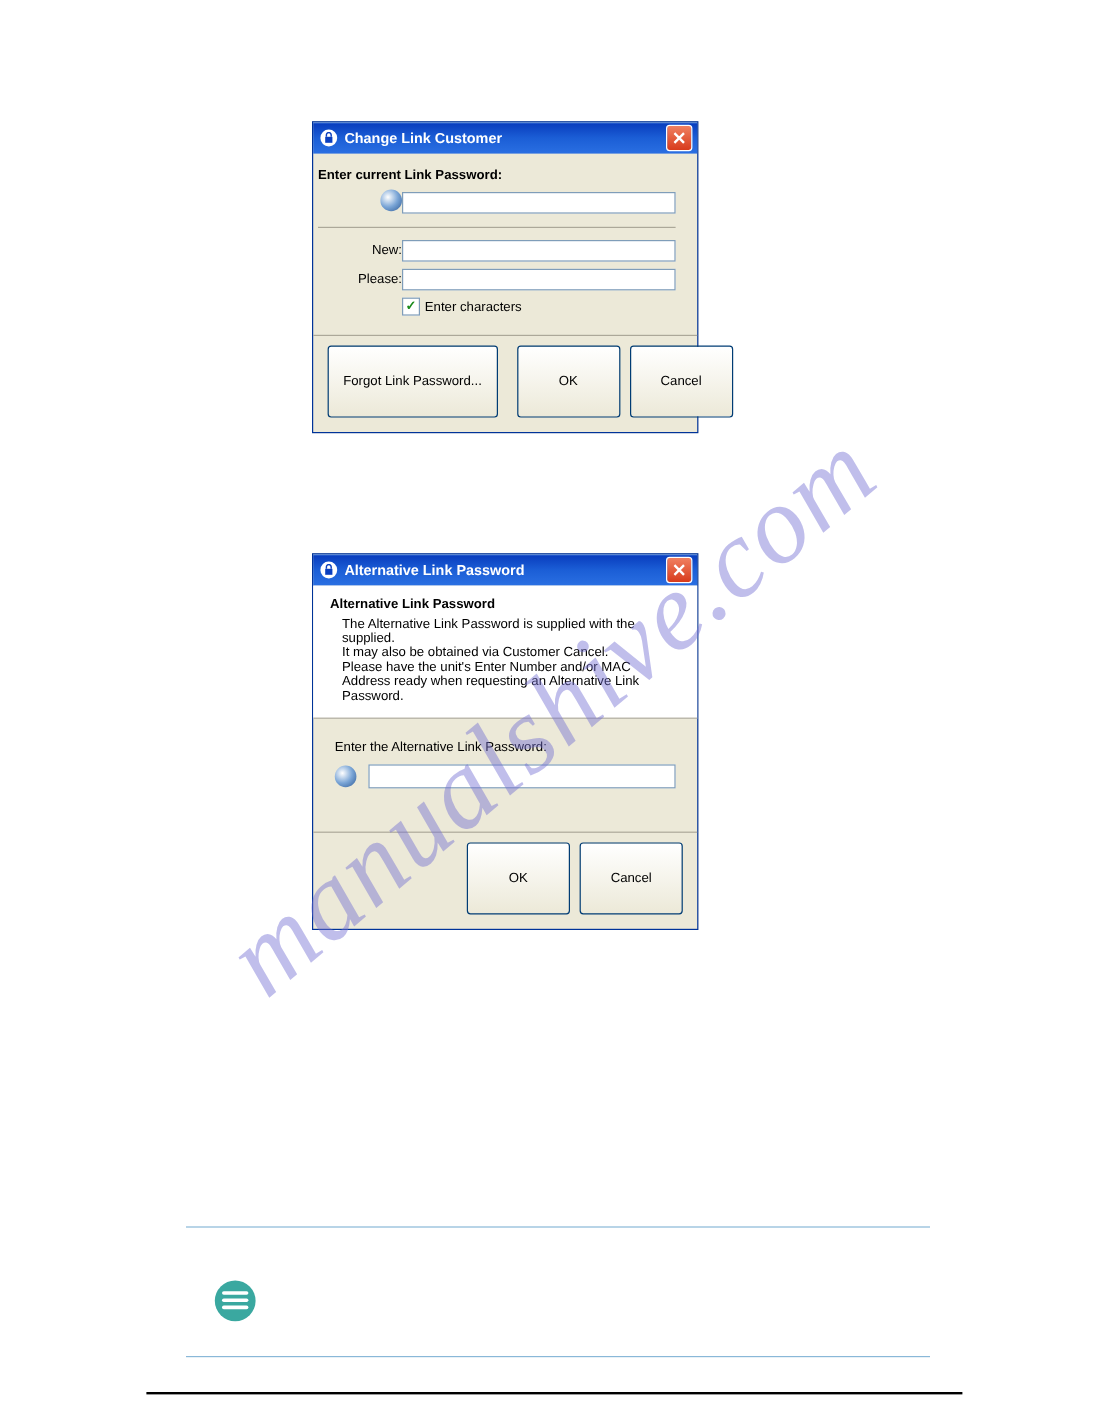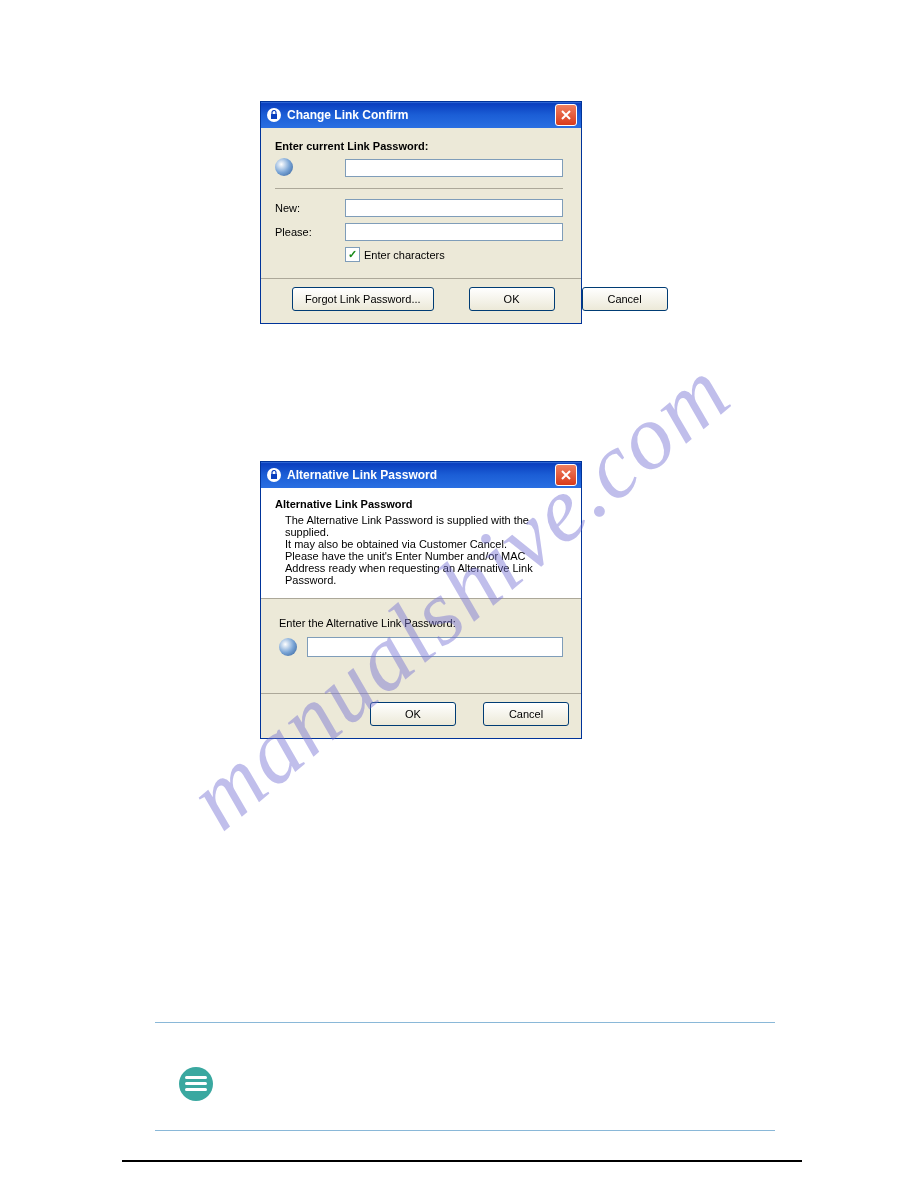--- a/index.html
+++ b/index.html
@@ -63,23 +63,23 @@
     border: 1px solid #fff;
     border-radius: 3px;
     display: flex;
     align-items: center;
     justify-content: center;
     color: #fff;
     font-weight: bold;
     font-size: 12px;
     cursor: pointer;
   }
-  .dlg-body { padding: 12px 18px 10px 14px; font-size: 11px; color: #000; }
+  .dlg-body { padding: 12px 18px 10px 4px; font-size: 11px; color: #000; }
   .dlg-body .bold-label { font-weight: bold; margin-bottom: 6px; display:block; }
-  .input-row { display:flex; align-items:center; margin: 6px 0; }
+  .input-row { display:flex; align-items:center; margin: 6px 0; text-align: right; }
   .input-row .lbl { width: 70px; }
   .xp-input {
     flex: 1;
     height: 18px;
     border: 1px solid #7f9db9;
     background: #fff;
     box-sizing: border-box;
   }
   .key-icon {
     width: 18px;
@@ -97,29 +97,28 @@
     display:flex; align-items:center; justify-content:center;
   }
   .cb.checked::after { content:"✓"; font-size:11px; color: #1a8a1a; line-height:1; font-weight:bold; }
   .btn-row {
     display:flex; gap:8px; padding: 8px 12px 12px 12px;
     border-top: 1px solid #aca899;
     margin-top: 6px;
   }
   .xp-btn {
     height: 22px;
-    padding: 0 12px;
+    padding: 18px 12px;
     border: 1px solid #003c74;
     border-radius: 3px;
     background: linear-gradient(to bottom, #ffffff, #ece9d8);
     font-size: 11px;
     display:flex; align-items:center; justify-content:center;
     cursor:pointer;
     white-space: nowrap;
-    margin-left: 19px;
   }
   .btn-row .spacer { flex:1; }
 
   .dlg2 .info-block {
     background: #fff;
     padding: 10px 14px 12px 14px;
     font-size: 11px;
     border-bottom: 1px solid #aca899;
   }
   .dlg2 .info-block .heading { font-weight: bold; margin-bottom: 4px; }
@@ -146,21 +145,21 @@
 <div class="watermark">manualshive.com</div>
 
 <div class="dlg dlg1">
   <div class="titlebar">
     <span class="lock-icon">
       <svg width="10" height="10" viewBox="0 0 10 10">
           <rect x="2" y="4" width="6" height="5" fill="#0a3fbf"></rect>
           <path d="M3 4 V2.5 A2 2 0 0 1 7 2.5 V4" fill="none" stroke="#0a3fbf" stroke-width="1.2"></path>
         </svg>
     </span>
-    <span class="title-text">Change Link Confirm</span>
+    <span class="title-text">Change Link Customer</span>
     <div class="close-btn">
       <svg width="10" height="10" viewBox="0 0 10 10">
           <path d="M1 1 L9 9 M9 1 L1 9" stroke="#fff" stroke-width="2"></path>
         </svg>
     </div>
   </div>
   <div class="dlg-body">
     <span class="bold-label">Enter current Link Password:</span>
     <div class="input-row">
       <span class="lbl"><span class="key-icon"></span></span>

